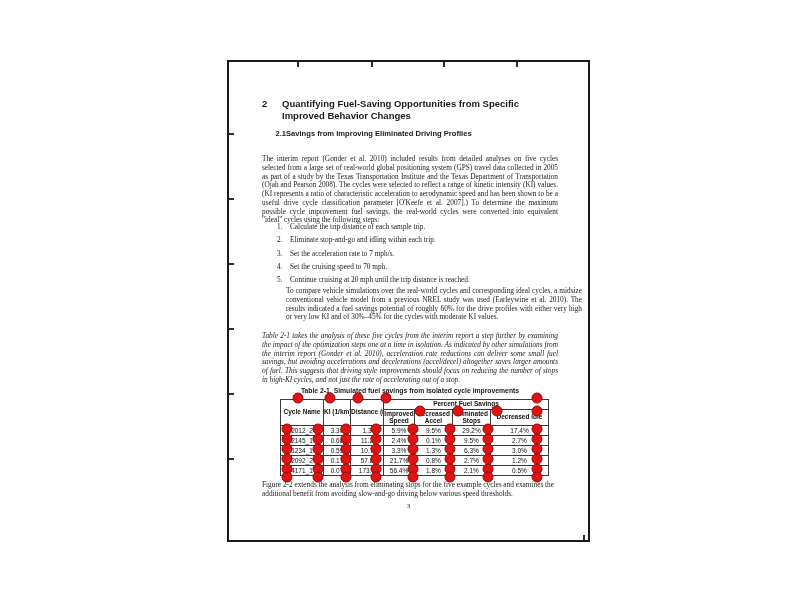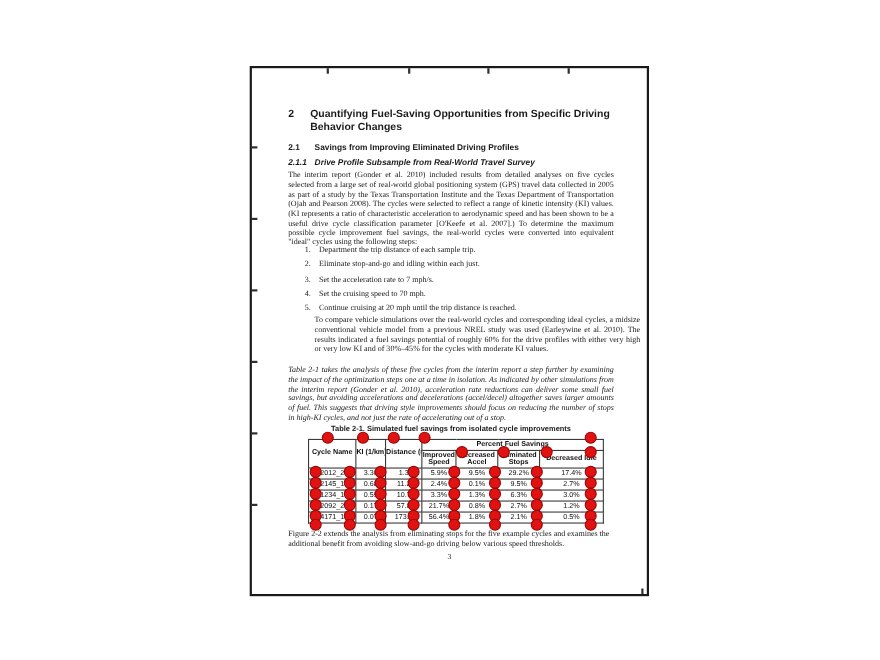--- a/index.html
+++ b/index.html
@@ -9,21 +9,21 @@
         border:2px solid #1a1a1a;background:#ffffff;}
   .tick{position:absolute;background:#2e2e2e;}
   
   .h1{position:absolute;left:33px;top:36px;width:300px;display:flex;
       font-family:"Liberation Sans", sans-serif;font-weight:bold;
       font-size:9.5px;line-height:11.5px;}
   .h1 .hnum{flex:0 0 20px;}
   .h2,.h3{position:absolute;left:33px;width:300px;display:flex;
       font-family:"Liberation Sans", sans-serif;font-weight:bold;
       font-size:7.6px;line-height:9px;}
-  .h2{top:67px;} .h2 .hnum{flex:0 0 24px;}
+  .h2{top:67px;} .h2 .hnum{flex:0 0 24px;text-align:right;}
   .h3{top:81px;font-style:italic;} .h3 .hnum{flex:0 0 24px;}
   
   .para{position:absolute;left:33px;width:296px;font-size:7.3px;line-height:8.75px;
         text-align:justify;}
   .p1{top:93px;} .p2{top:225px;margin-left:24px;} .p3{top:270px;font-style:italic;} .p4{top:419px;text-align:left;}
   
   .steps{position:absolute;left:48px;top:161px;width:270px;font-size:7.3px;line-height:8.75px;}
   .step{display:flex;margin-bottom:4.6px;}
   .step .n{flex:0 0 13px;}
   
@@ -46,43 +46,39 @@
 </style>
 </head>
 <body>
 
 <div id="stage">
 
   <div class="page">
 
     <div class="h1">
       <span class="hnum">2</span>
-      <span class="htext">Quantifying Fuel-Saving Opportunities from Specific Driving Behavior Changes</span>
+      <span class="htext">Quantifying Fuel-Saving Opportunities from Specific Improved Behavior Changes</span>
     </div>
 
     <div class="h2">
       <span class="hnum">2.1</span>
       <span class="htext">Savings from Improving Eliminated Driving Profiles</span>
     </div>
 
-    <div class="h3">
-      <span class="hnum">2.1.1</span>
-      <span class="htext">Drive Profile Subsample from Real-World Travel Survey</span>
-    </div>
 
     <div class="para p1">The interim report (Gonder et al. 2010) included results from detailed analyses on five cycles selected from a large set of real-world global positioning system (GPS) travel data collected in 2005 as part of a study by the Texas Transportation Institute and the Texas Department of Transportation (Ojah and Pearson 2008). The cycles were selected to reflect a range of kinetic intensity (KI) values. (KI represents a ratio of characteristic acceleration to aerodynamic speed and has been shown to be a useful drive cycle classification parameter [O'Keefe et al. 2007].) To determine the maximum possible cycle improvement fuel savings, the real-world cycles were converted into equivalent "ideal" cycles using the following steps:</div>
 
     <div class="steps">
       <div class="step">
         <span class="n">1.</span>
-        <span>Department the trip distance of each sample trip.</span>
+        <span>Calculate the trip distance of each sample trip.</span>
       </div>
       <div class="step">
         <span class="n">2.</span>
-        <span>Eliminate stop-and-go and idling within each just.</span>
+        <span>Eliminate stop-and-go and idling within each trip.</span>
       </div>
       <div class="step">
         <span class="n">3.</span>
         <span>Set the acceleration rate to 7 mph/s.</span>
       </div>
       <div class="step">
         <span class="n">4.</span>
         <span>Set the cruising speed to 70 mph.</span>
       </div>
       <div class="step">

